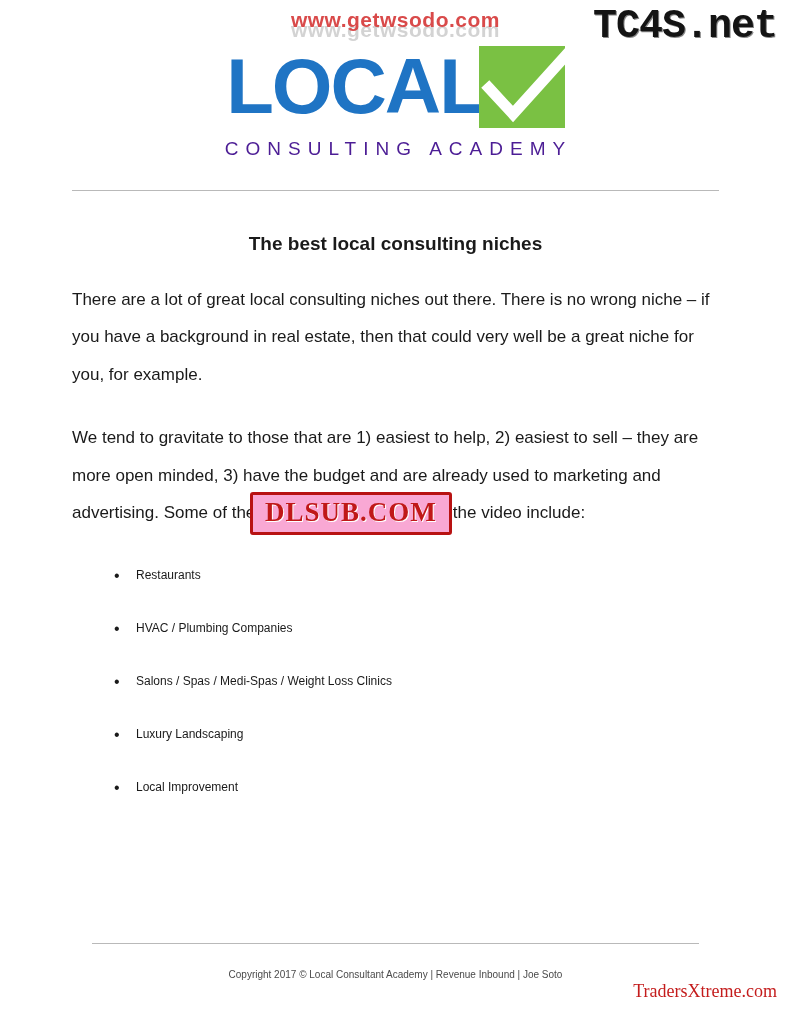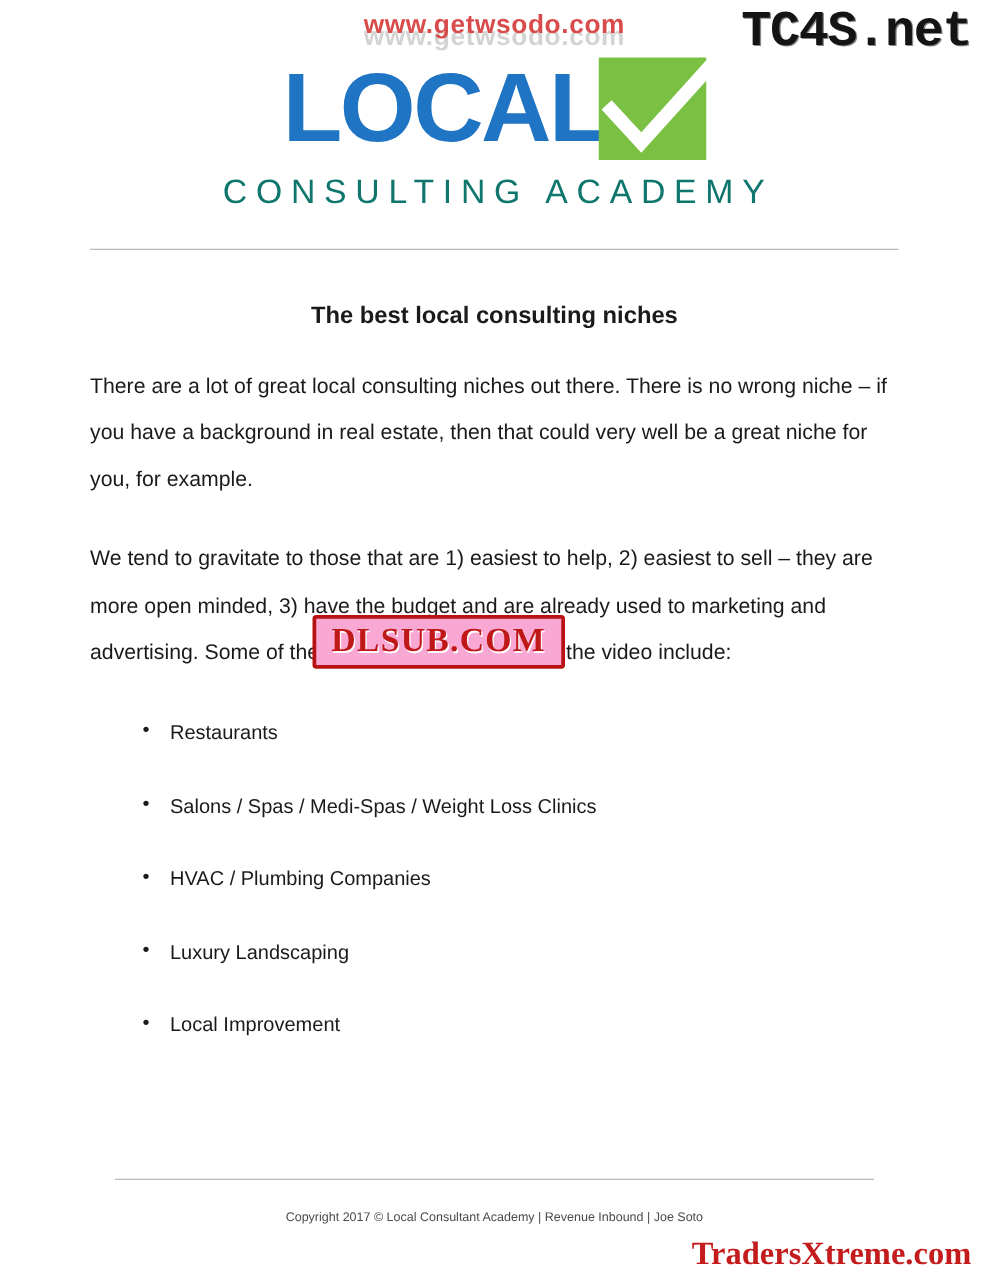--- a/index.html
+++ b/index.html
@@ -65,25 +65,25 @@
     font-family: "Liberation Serif", serif;
     font-size: 27px;
     font-weight: bold;
     color: #c01818;
     letter-spacing: 1px;
     text-shadow: 1px 1px 0 #fff;
     line-height: 1;
   }
   .wm-traders {
     position: absolute;
-    bottom: 6px;
+    bottom: 22px;
     right: 14px;
     font-family: "Liberation Serif", serif;
-    font-size: 26px;
-    font-weight: bold;
+    font-size: 18px;
+    font-weight: normal;
     color: #c41c1c;
     letter-spacing: 0;
   }
 
   
   .page {
     position: absolute;
     inset: 0;
     padding: 0 72px;
   }
@@ -115,23 +115,23 @@
   }
   .logo-mark svg {
     position: absolute;
     top: -16px;
     left: -4px;
     overflow: visible;
   }
   .logo-sub {
     margin-top: 10px;
     font-family: "Liberation Sans", sans-serif;
-    font-size: 27px;
+    font-size: 19px;
     letter-spacing: 7px;
-    color: #0f766e;
+    color: #4c1d95;
     text-align: center;
     padding-left: 6px;
   }
 
   .rule {
     border: none;
     border-top: 1px solid #b9b9b9;
     margin: 30px 0 0 0;
   }
 
@@ -152,21 +152,21 @@
   }
   p.body.spaced { margin-top: 26px; }
 
   ul.niches {
     margin: 32px 0 0 0;
     padding-left: 42px;
     list-style: none;
   }
   ul.niches li {
     position: relative;
-    font-size: 16px;
+    font-size: 12px;
     line-height: 1.4;
     margin-bottom: 30px;
     color: #1a1a1a;
     padding-left: 22px;
     margin-top: 36px;
   }
   ul.niches li::before {
     content: "\2022";
     position: absolute;
     left: 0;
@@ -212,22 +212,22 @@
 
   <hr class="rule">
 
   <h1 class="doc-title">The best local consulting niches</h1>
 
   <p class="body">There are a lot of great local consulting niches out there. There is no wrong niche – if you have a background in real estate, then that could very well be a great niche for you, for example.</p>
   <p class="body spaced">We tend to gravitate to those that are 1) easiest to help, 2) easiest to sell – they are more open minded, 3) have the budget and are already used to marketing and advertising.  Some of the niches that we discuss in the video include:</p>
 
   <ul class="niches">
     <li>Restaurants</li>
+    <li>HVAC / Plumbing Companies</li>
     <li>Salons / Spas / Medi-Spas / Weight Loss Clinics</li>
-    <li>HVAC / Plumbing Companies</li>
     <li>Luxury Landscaping</li>
     <li>Local Improvement</li>
   </ul>
 </div>
 
 <hr class="footer-rule">
 <div class="footer-text">Copyright 2017 © Local Consultant Academy | Revenue Inbound | Joe Soto</div>
 
 <div class="wm-top-ghost">www.getwsodo.com</div>
 <div class="wm-top">www.getwsodo.com</div>

